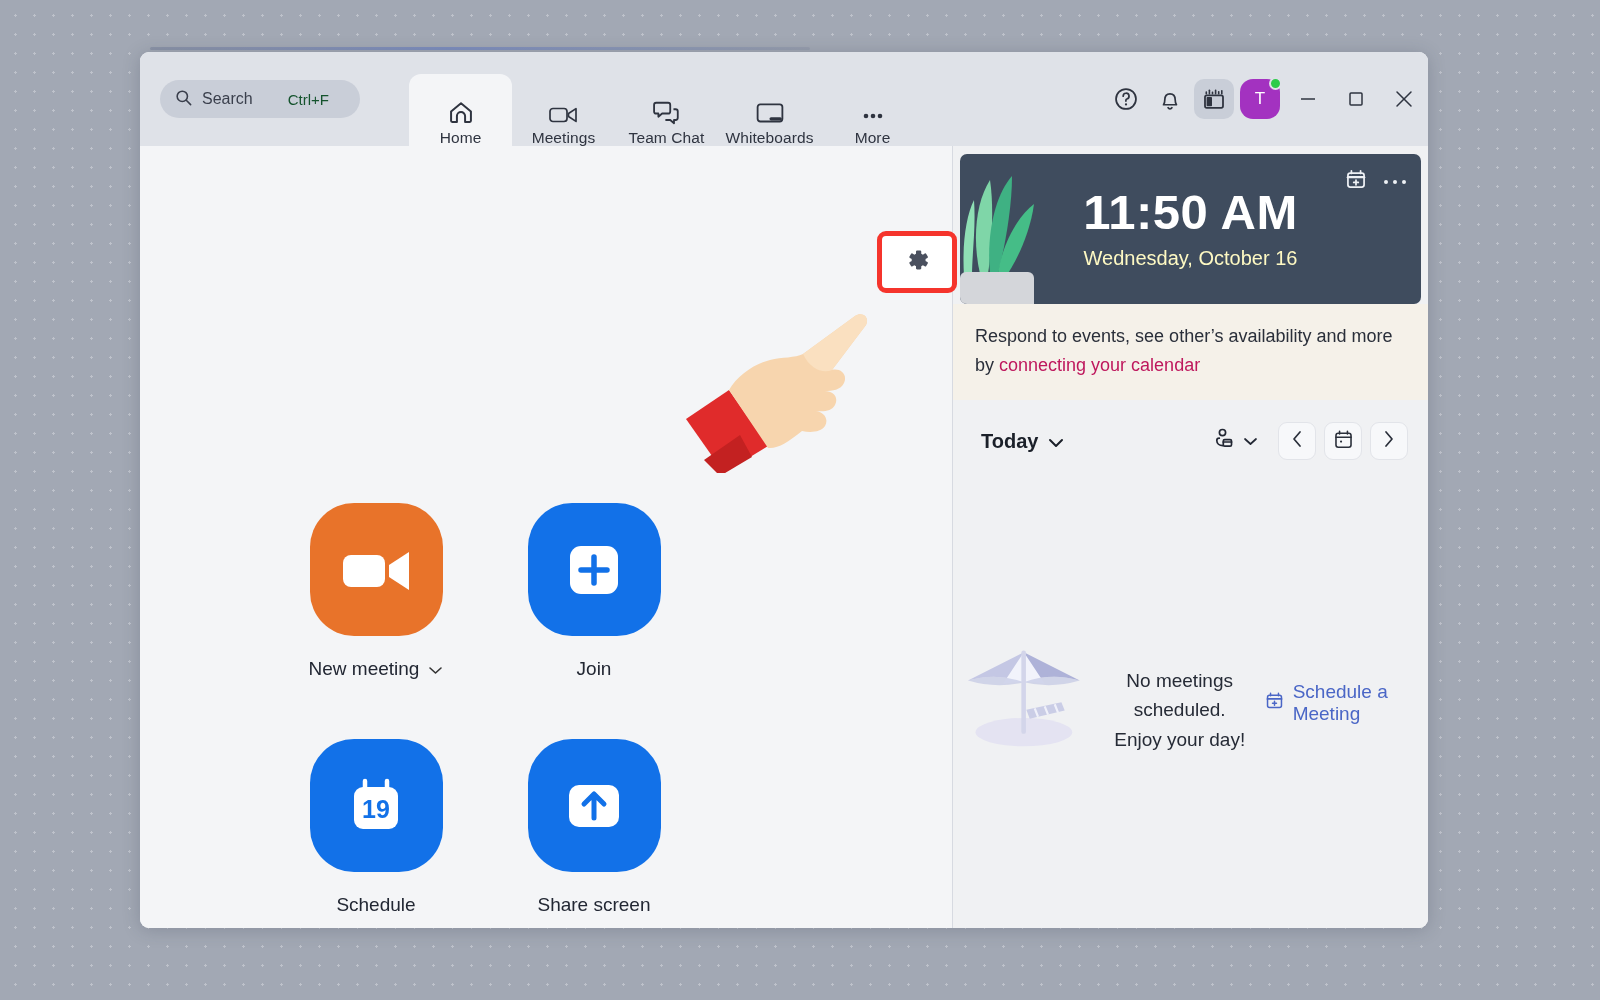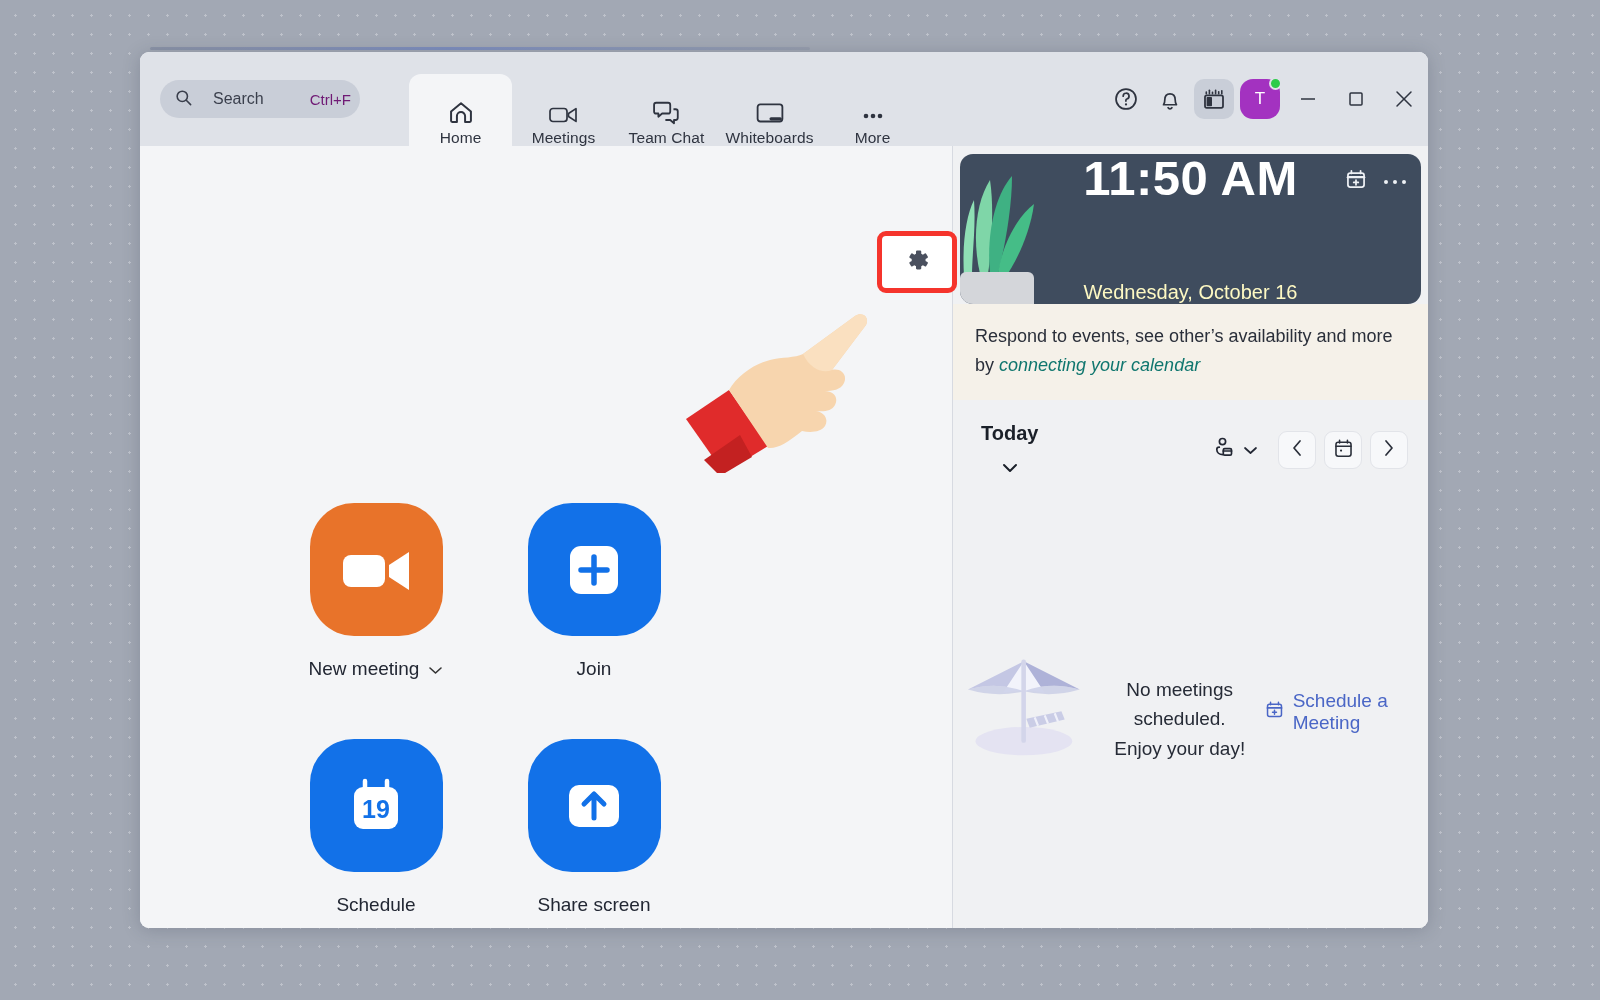--- a/index.html
+++ b/index.html
@@ -46,26 +46,26 @@
     align-items: flex-start;
     flex: none;
   }
   .search-box {
     margin: 28px 0 0 20px;
     height: 38px; width: 200px;
     background: #c9ced8;
     border-radius: 19px;
     display: flex; align-items: center;
     padding: 0 14px;
-    gap: 20px;
+    gap: 9px;
     color: #3d4250;
     flex: none;
   }
   .search-box .lbl { font-size: 16px; color: #3a3f4c; }
-  .search-box .kbd { font-size: 15px; color: #701a75; margin-left: 26px; }
+  .search-box .kbd { font-size: 15px; color: #14532d; margin-left: 26px; }
 
   .tabs { display: flex; align-items: flex-end; height: 116px; margin-left: 49px; }
   .tab {
     width: 103px; height: 94px;
     display: flex; flex-direction: column;
     align-items: center; justify-content: center;
     gap: 3px;
     color: #2f3440;
     position: relative;
     cursor: default;
@@ -152,44 +152,44 @@
     margin-top: 22px; font-size: 19px; color: #222733;
     display: flex; align-items: center; gap: 9px;
   }
 
   
   .right-pane { flex: 1; background: #f0f1f3; display: flex; flex-direction: column; }
   .clock-card {
     margin: 8px 7px 0 7px;
     height: 150px;
     background: #3f4c5e;
-    border-radius: 13px;
+    border-radius: 7px;
     position: relative;
     overflow: hidden;
-    display: flex; align-items: center; justify-content: space-between;
+    display: flex; align-items: center; justify-content: center;
     flex-direction: column;
   }
   .clock-time { font-size: 49px; color: #fff; font-weight: bold; letter-spacing: .5px; line-height: 1; }
   .clock-date { font-size: 20px; color: #fef9c3; margin-top: 10px; }
   .card-tools { position: absolute; right: 14px; top: 14px; display: flex; align-items: center; gap: 16px; color: #eef1f5;}
   .plant { position: absolute; left: 0; bottom: 0; width: 80px; height: 150px; }
 
   .notice {
     background: #f5f1e9;
     padding: 18px 22px 20px 22px;
     font-size: 18px; color: #2a2f3a; line-height: 1.62;
   }
-  .notice a { color: #0f766e; text-decoration: none; font-style: italic; }
+  .notice a { color: #be185d; text-decoration: none; }
 
   .daybar {
     display: flex; align-items: center;
     padding: 22px 20px 10px 28px;
     gap: 10px;
   }
-  .today-sel { font-size: 20px; color: #1b2029; display: flex; align-items: center; gap: 10px; font-weight: bold; flex-direction: column;}
+  .today-sel { font-size: 20px; color: #1b2029; display: flex; align-items: center; gap: 10px; font-weight: bold;}
   .daybar-right { margin-left: auto; display: flex; align-items: center; gap: 8px;}
   .pill-btn {
     width: 38px; height: 38px; border-radius: 9px;
     background: #f7f8fa; border: 1px solid #e2e4e9;
     display: flex; align-items: center; justify-content: center;
     color: #2a2f3a;
   }
   .peopleg { display: flex; align-items: center; gap: 8px; color: #222733; margin-right: 12px;}
 
   .empty {

